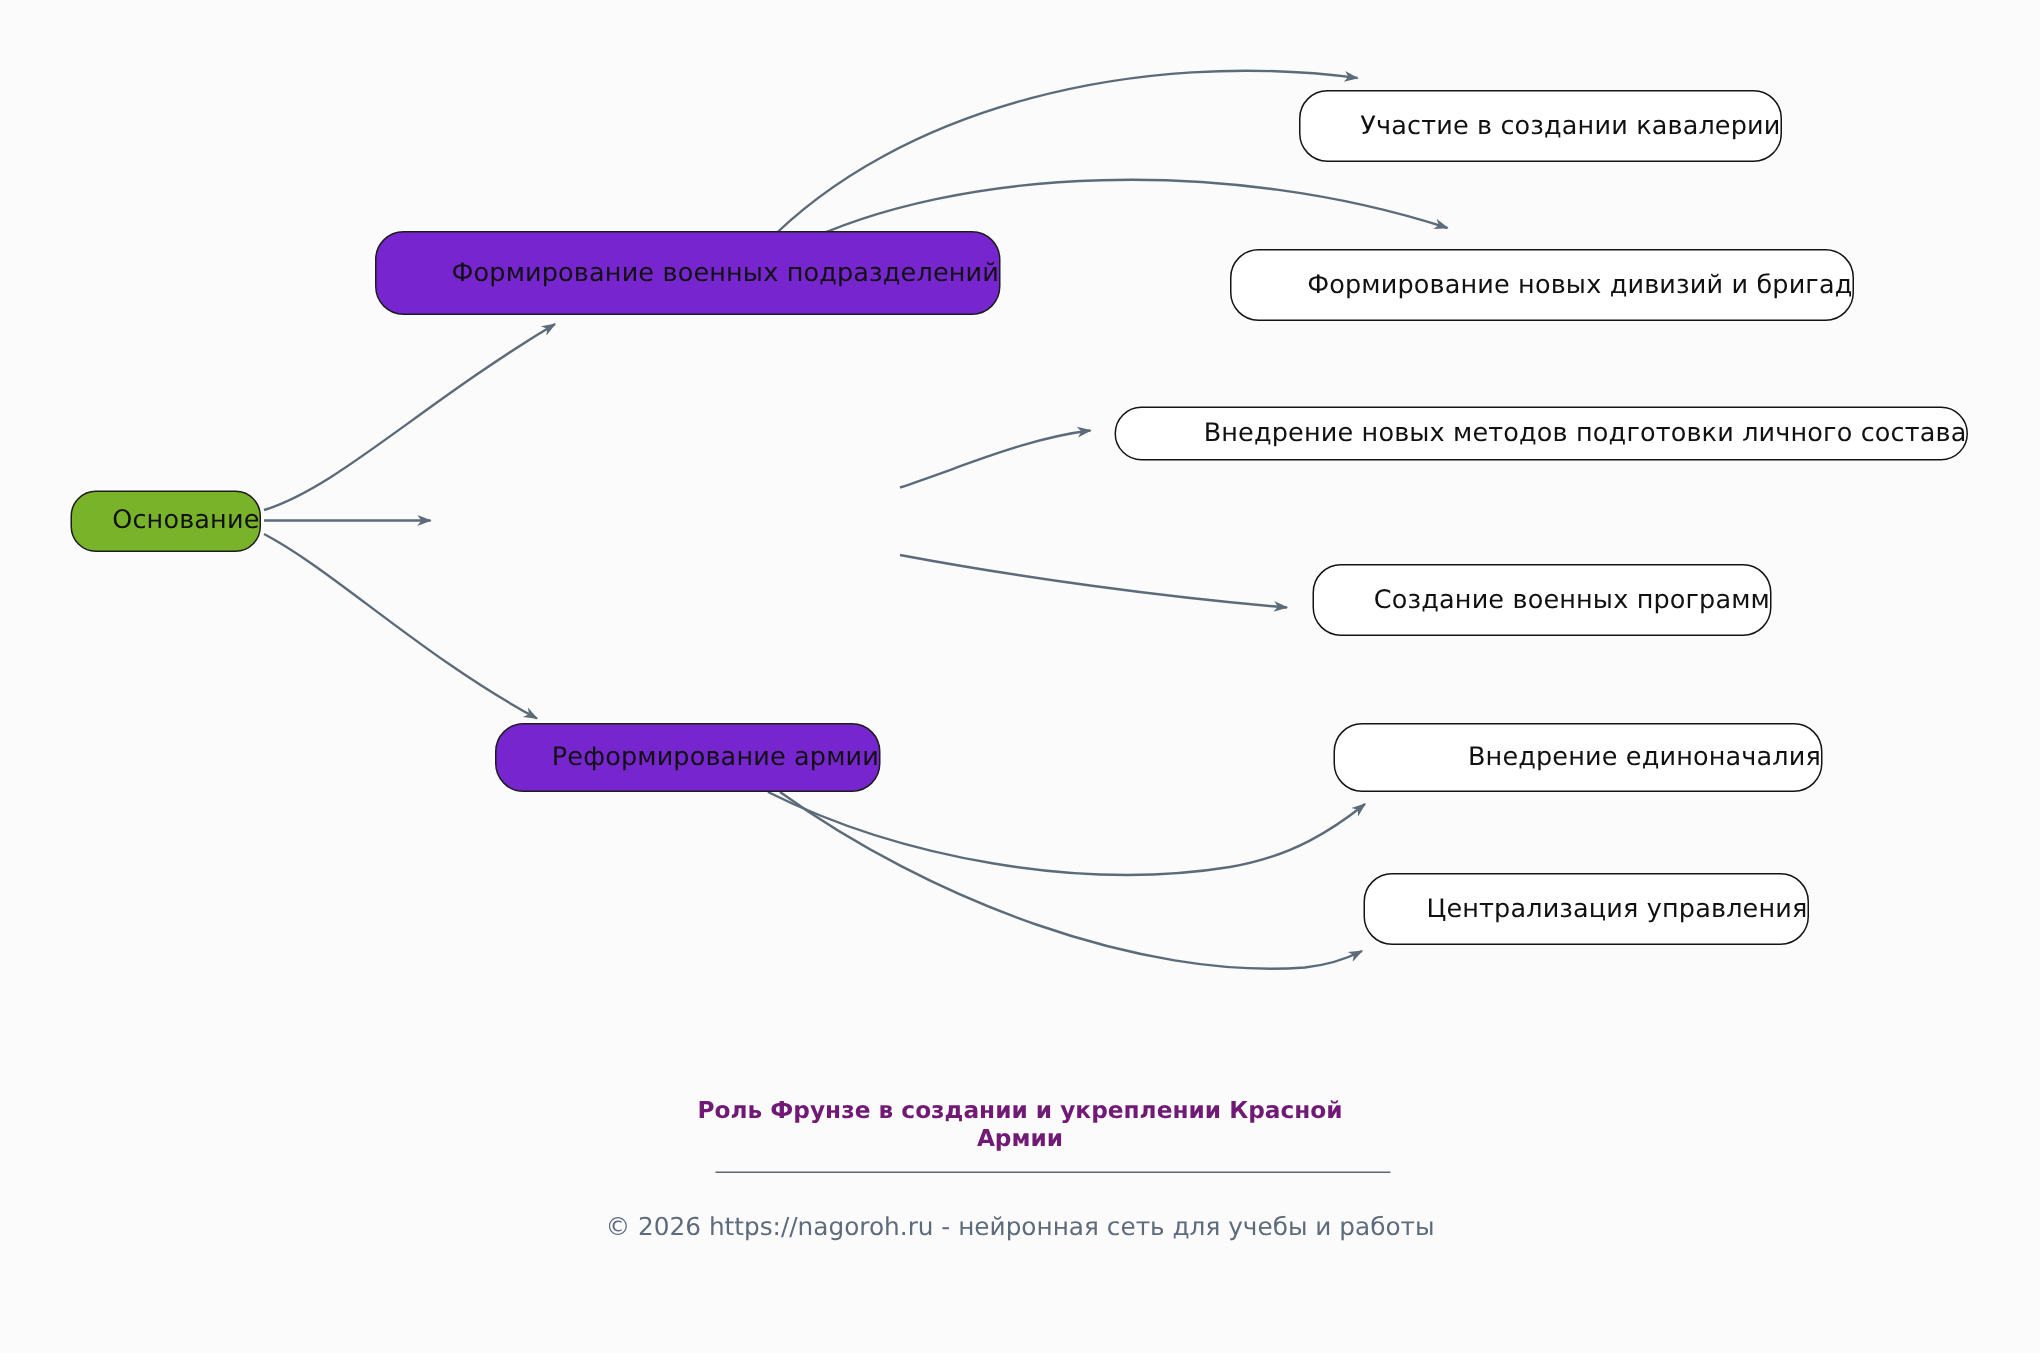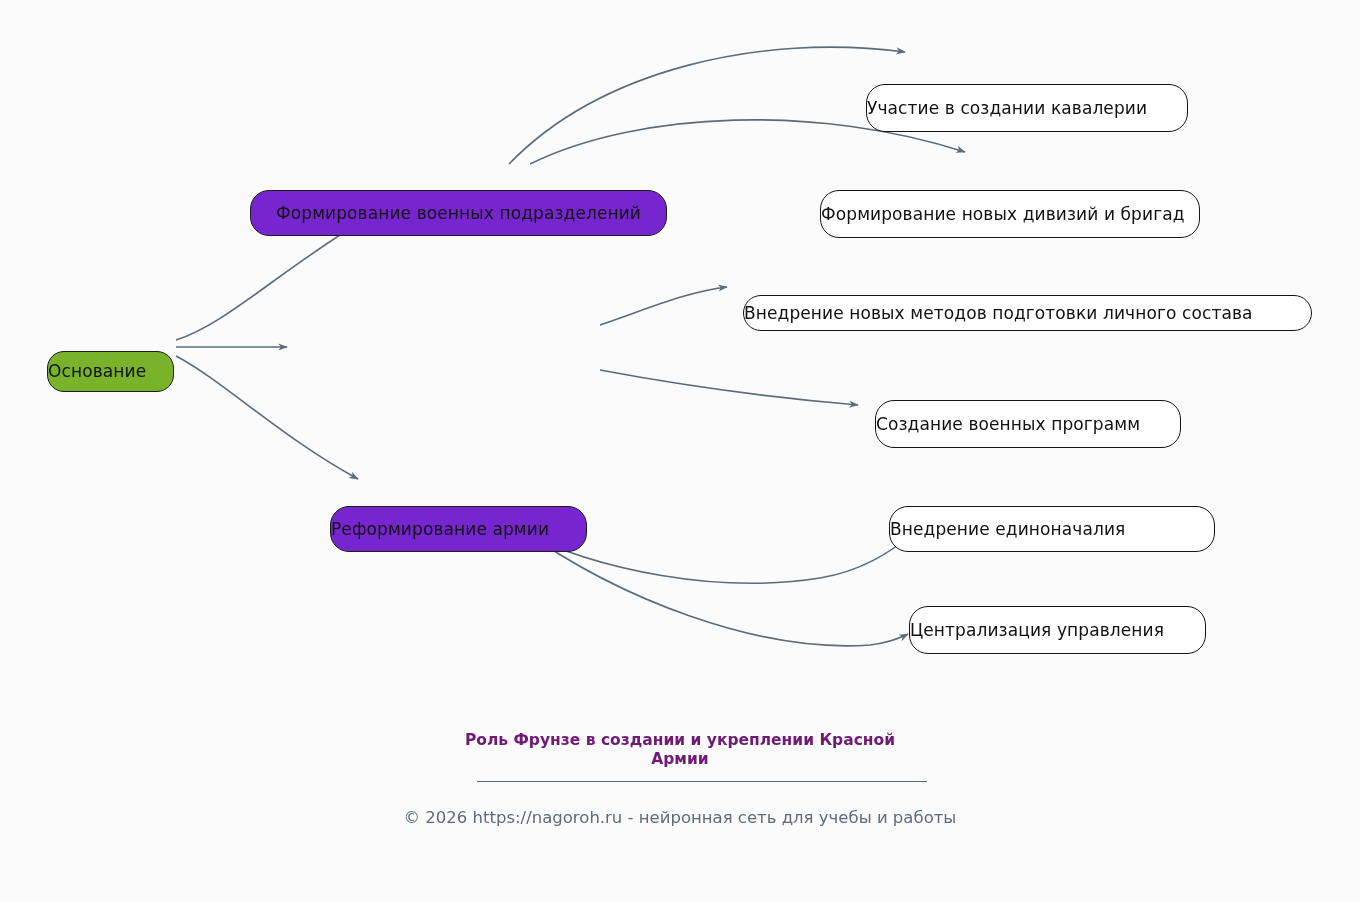--- a/index.html
+++ b/index.html
@@ -21,28 +21,27 @@
     top: 0;
     width: 1360px;
     height: 902px;
     pointer-events: none;
   }
   .node {
     position: absolute;
     box-sizing: border-box;
     display: flex;
     align-items: center;
-    justify-content: flex-start;
+    justify-content: flex-end;
     border-radius: 18px;
     white-space: nowrap;
     font-size: 17px;
     line-height: 1;
     color: #111111;
     letter-spacing: 0.1px;
-    margin-top: 24px;
   }
   .node.root {
     background: #79b32a;
     border: 1.6px solid #1c1c1c;
     border-radius: 17px;
   }
   .node.branch {
     background: #7726cf;
     border: 1.6px solid #1c1c1c;
     border-radius: 19px;
@@ -115,27 +114,27 @@
 
     <path d="M 512 528 C 600 572, 720 594, 820 578 C 862 571, 890 552, 910 536" fill="none" stroke="#5b6b7a" stroke-width="1.6" marker-end="url(#arrow)"></path>
 
     <path d="M 520 528 C 620 600, 760 653, 870 645 C 888 643, 900 638, 908 634" fill="none" stroke="#5b6b7a" stroke-width="1.6" marker-end="url(#arrow)"></path>
   </svg>
 
   <div class="node root" style="left:47px; top:327px; width:127px; height:41px;">
     <span>Основание</span>
   </div>
 
-  <div class="node branch" style="left:250px; top:166px; width:417px; height:46px;padding-left:25px;">
+  <div class="node branch" style="left:250px; top:154px; width:417px; height:56px;padding-left:25px;">
     <span>Формирование военных подразделений</span>
   </div>
   <div class="node leaf" style="left:866px; top:60px; width:322px; height:48px;">
     <span>Участие в создании кавалерии</span>
   </div>
-  <div class="node leaf" style="left:820px; top:166px; width:380px; height:48px;">
+  <div class="node leaf" style="left:820px; top:166px; width:416px; height:48px;">
     <span>Формирование новых дивизий и бригад</span>
   </div>
 
   <div class="node leaf" style="left:743px; top:271px; width:569px; height:36px;">
     <span>Внедрение новых методов подготовки личного состава</span>
   </div>
   <div class="node leaf" style="left:875px; top:376px; width:306px; height:48px;">
     <span>Создание военных программ</span>
   </div>
 

